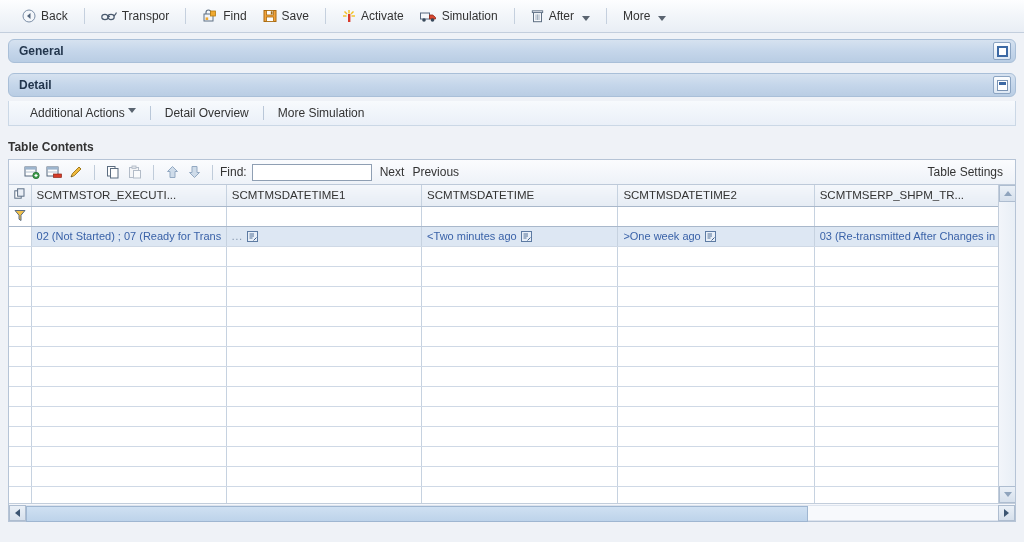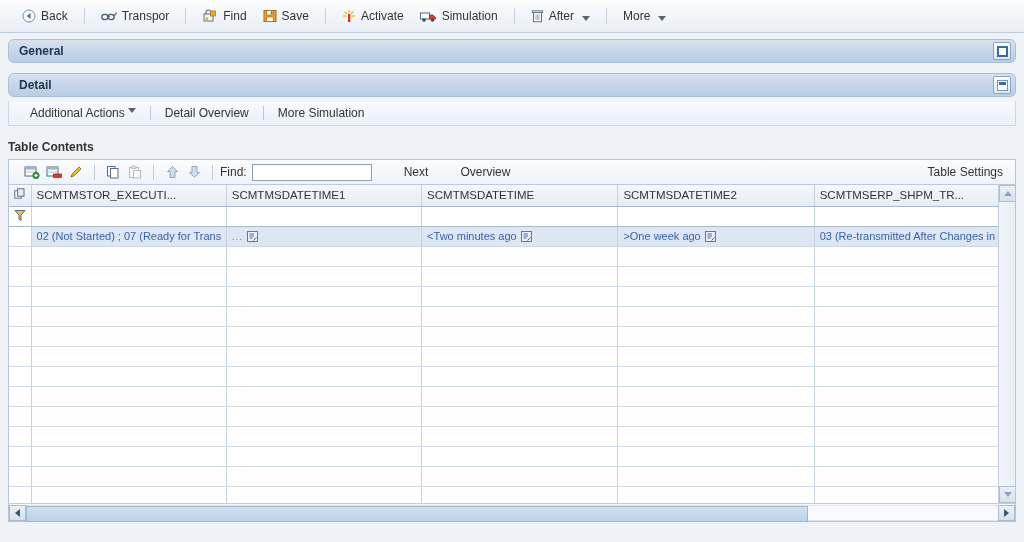--- a/index.html
+++ b/index.html
@@ -143,21 +143,21 @@
   .find-label { margin-right: 5px; color:#333; }
   .find-input {
     width: 120px; height: 17px;
     border: 1px solid #8f9fb3;
     background: #fff;
     font-family: "Liberation Sans", sans-serif;
     font-size: 11px;
     padding: 0 3px;
     outline: none;
   }
-  .nav-link { margin-left: 32px; cursor: pointer; color: #333; }
+  .nav-link { margin-left: 8px; cursor: pointer; color: #333; }
   .tbl-settings {
     margin-left: auto;
     cursor: pointer;
     color: #333;
     padding-right: 4px;
   }
 
   
   .grid-scroll {
     position: relative;
@@ -512,21 +512,21 @@
         </svg>
       </span>
     </div>
 
     <div class="ttb-sep"></div>
 
     <span class="find-label">Find:</span>
     <input class="find-input" type="text" value="" placeholder="" style="">
 
     <span class="nav-link">Next</span>
-    <span class="nav-link">Overview</span>
+    <span class="nav-link">Previous</span>
 
     <span class="tbl-settings">Table Settings</span>
   </div>
 
   <div class="grid-scroll">
     <div class="grid-main">
       <table class="grid">
         <colgroup>
           <col style="width:22px">
           <col style="width:195px">

